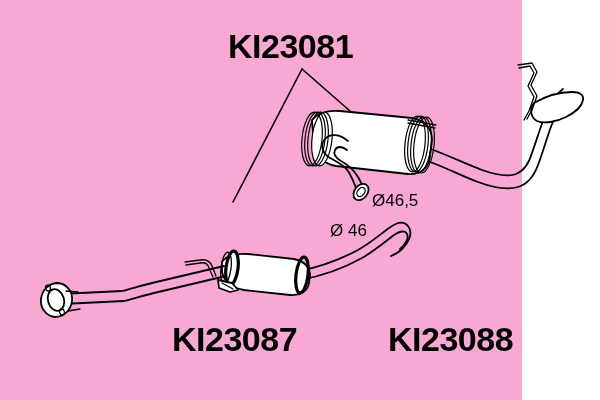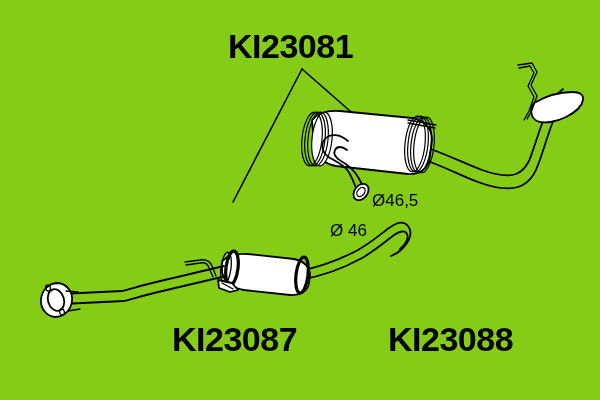--- a/index.html
+++ b/index.html
@@ -10,23 +10,23 @@
   }
   body {
     width: 600px;
     height: 400px;
     font-family: "Liberation Sans", sans-serif;
     overflow: hidden;
     position: relative;
   }
   #sheet {
     position: relative;
-    width: 600px;
+    width: 522px;
     height: 400px;
-    background: #84cc16;
+    background: #f9a8d4;
   }
   #sheet svg {
     position: absolute;
     top: 0;
     left: 0;
     width: 600px;
     height: 400px;
     display: block;
   }
   .part-label {

